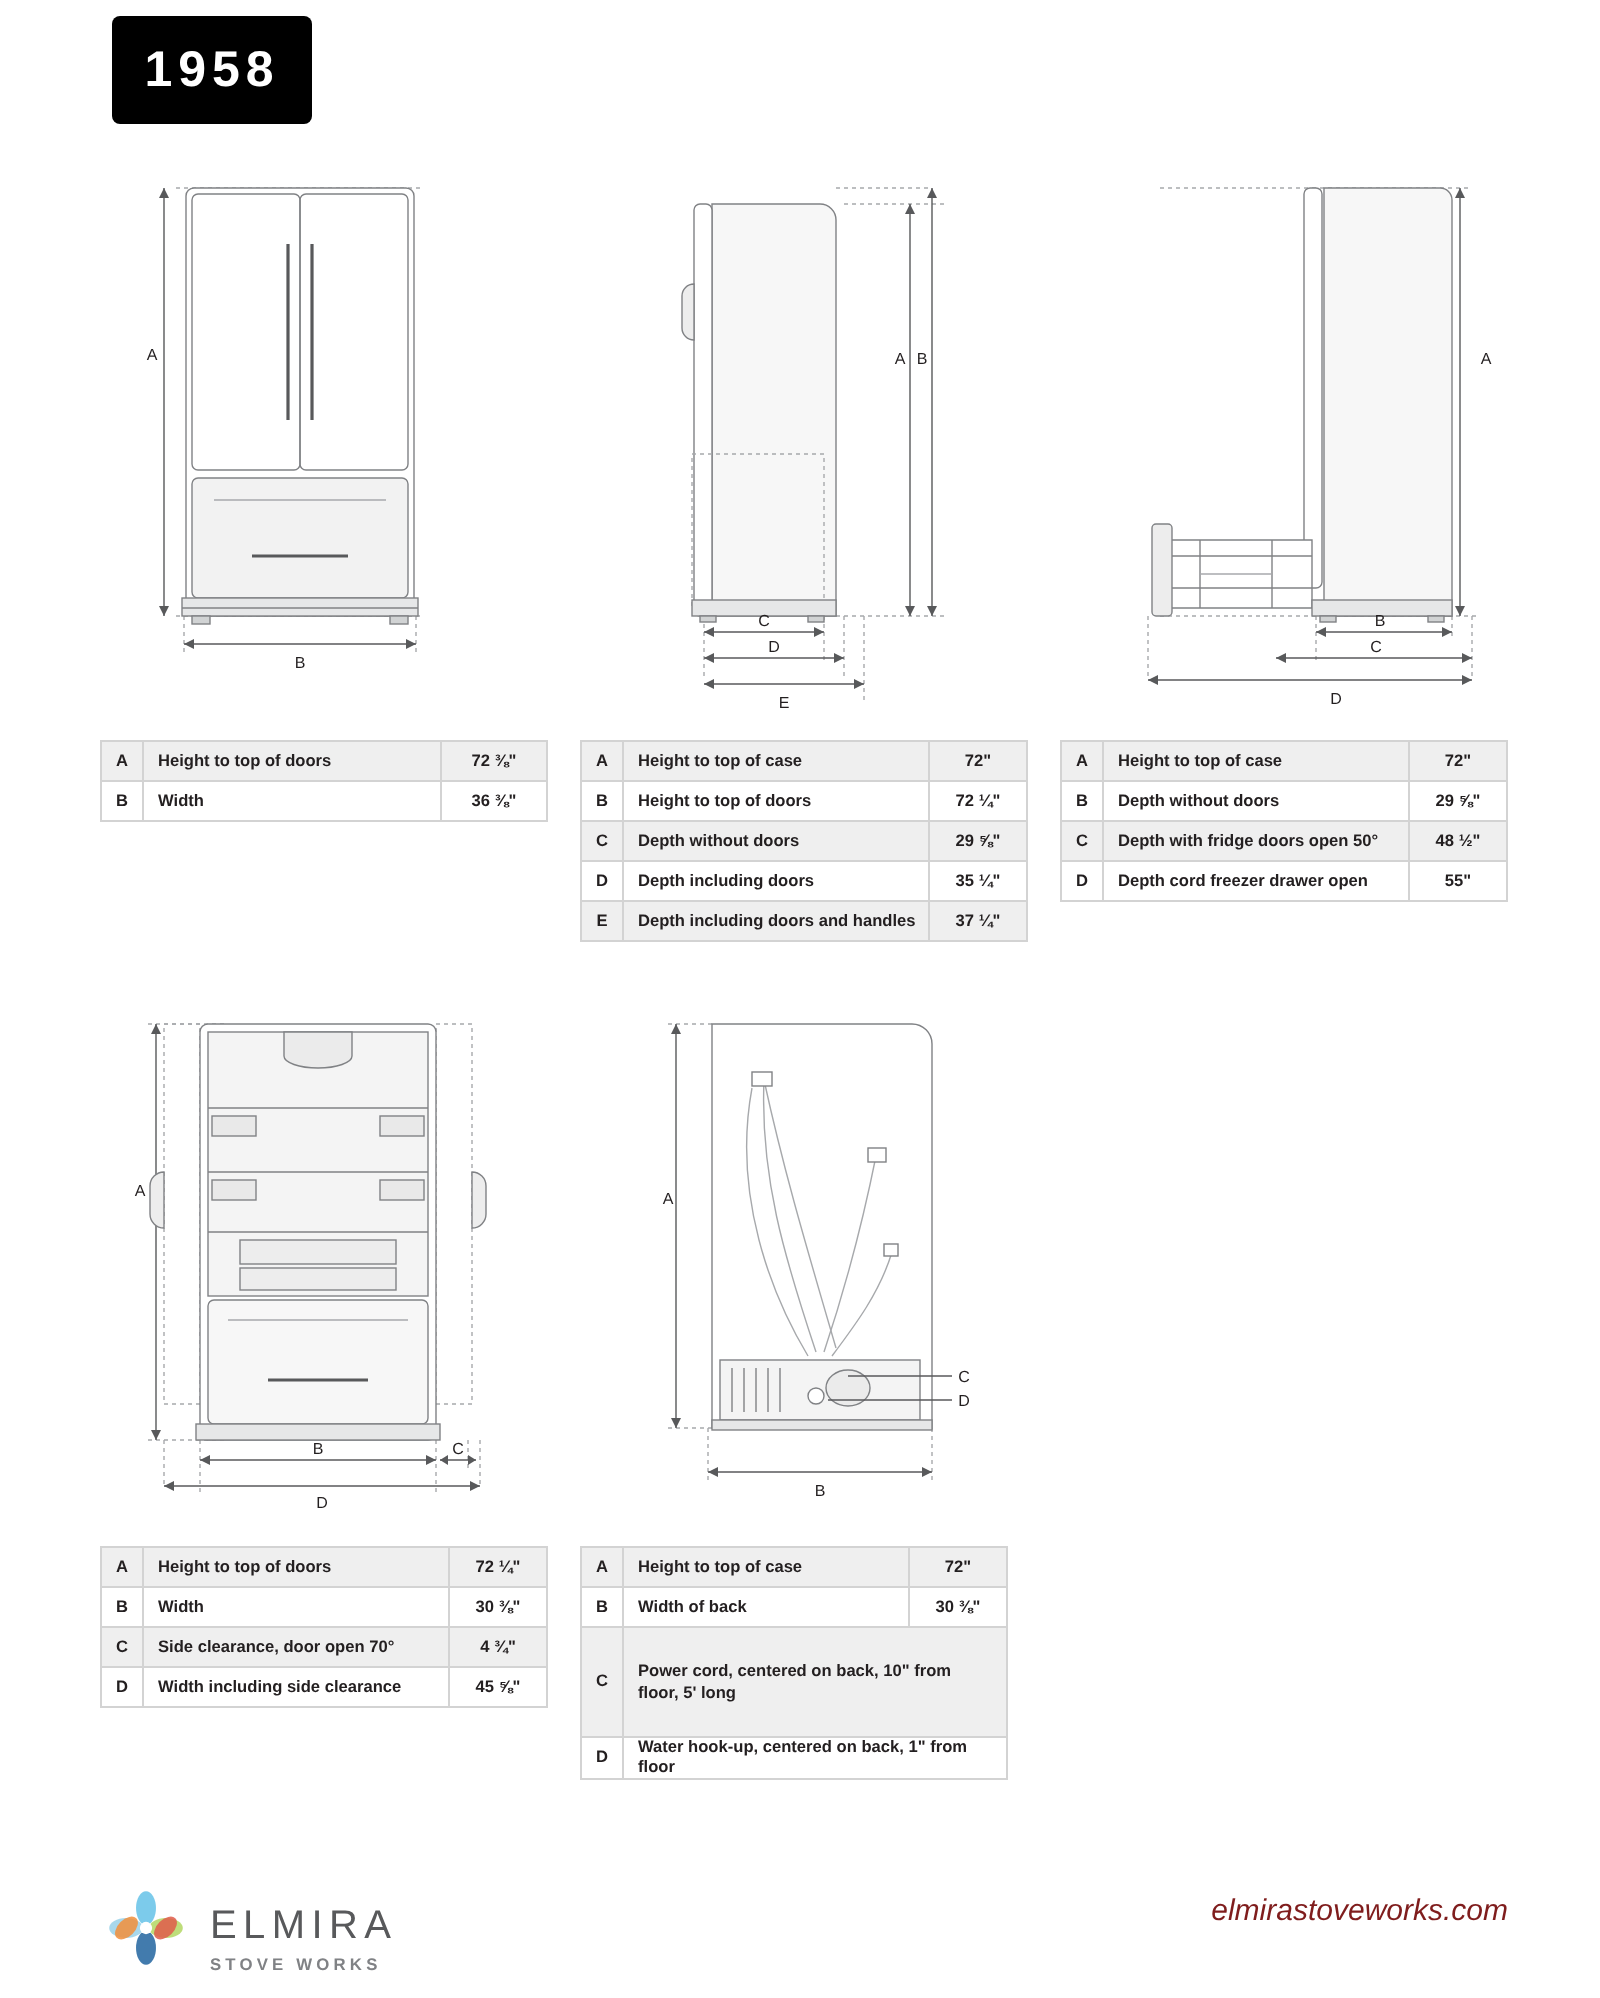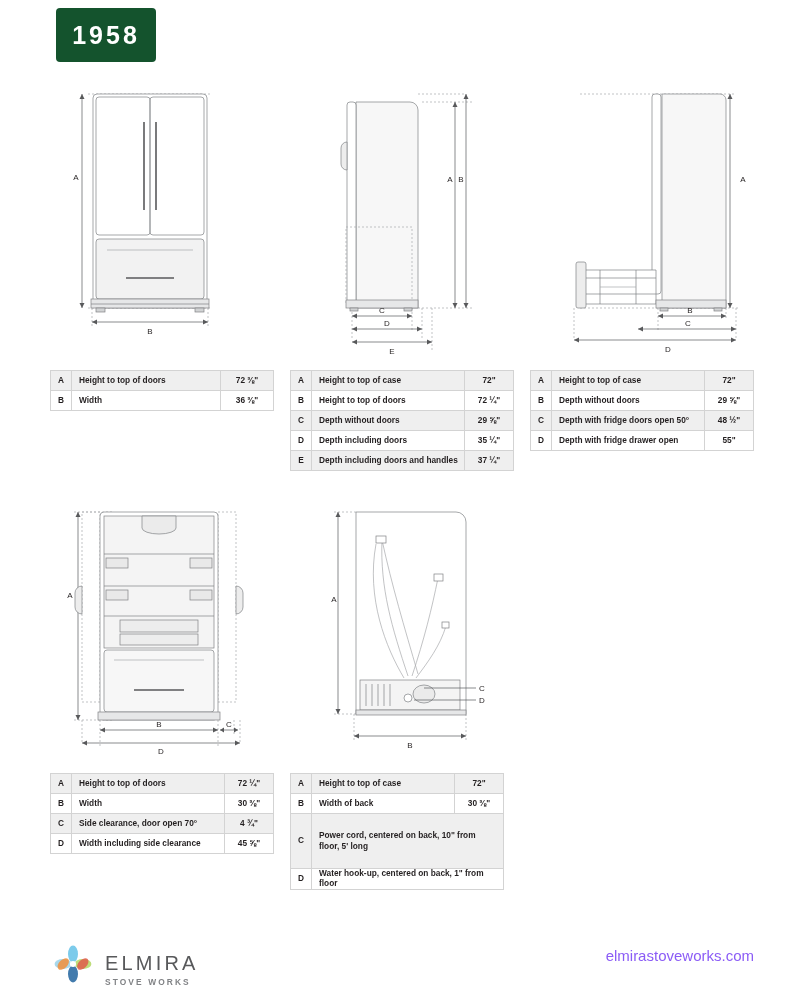--- a/index.html
+++ b/index.html
@@ -16,21 +16,21 @@
     overflow: hidden;
   }
 
   
   .badge {
     position: absolute;
     left: 56px;
     top: 8px;
     width: 100px;
     height: 54px;
-    background: #14532d;
+    background: #000000;
     border-radius: 4px;
     display: flex;
     align-items: center;
     justify-content: center;
   }
   .badge-text {
     color: #ffffff;
     font-size: 25px;
     font-weight: bold;
     letter-spacing: 3px;
@@ -113,21 +113,22 @@
     letter-spacing: 2.1px;
     color: #808285;
     margin-top: 2px;
     font-weight: bold;
   }
   .footer-url {
     position: absolute;
     right: 46px;
     top: 947px;
     font-size: 15px;
-    color: #8b5cf6;
+    color: #7f1d1d;
+    font-style: italic;
   }
 </style>
 </head>
 <body>
 
 <div class="badge">
   <span class="badge-text">1958</span>
 </div>
 
 <div class="fig" style="left:60px; top:82px;">
@@ -334,21 +335,21 @@
       <td class="d">Depth without doors</td>
       <td class="v">29 ⅝"</td>
     </tr>
     <tr class="alt">
       <td class="k">C</td>
       <td class="d">Depth with fridge doors open 50°</td>
       <td class="v">48 ½"</td>
     </tr>
     <tr>
       <td class="k">D</td>
-      <td class="d">Depth with fridge drawer open</td>
+      <td class="d">Depth cord freezer drawer open</td>
       <td class="v">55"</td>
     </tr>
   </tbody>
 </table>
 
 <div class="fig" style="left:60px; top:498px;">
 <svg width="230" height="260" viewBox="0 0 230 260" xmlns="http://www.w3.org/2000/svg">
   <g fill="none" stroke="#808285" stroke-width="0.7">
     <g stroke-dasharray="2,2" stroke="#a7a9ac">
       <line x1="14" y1="14" x2="52" y2="14"></line>

